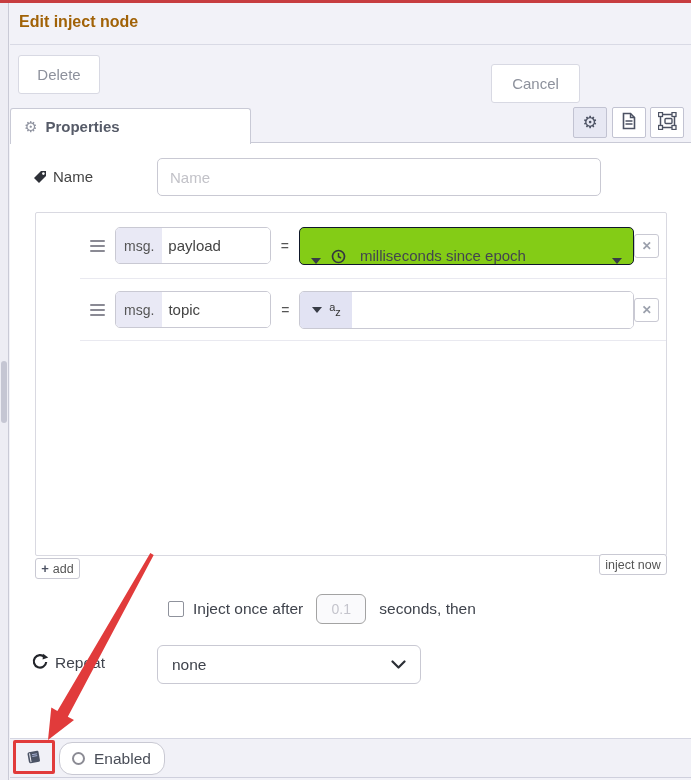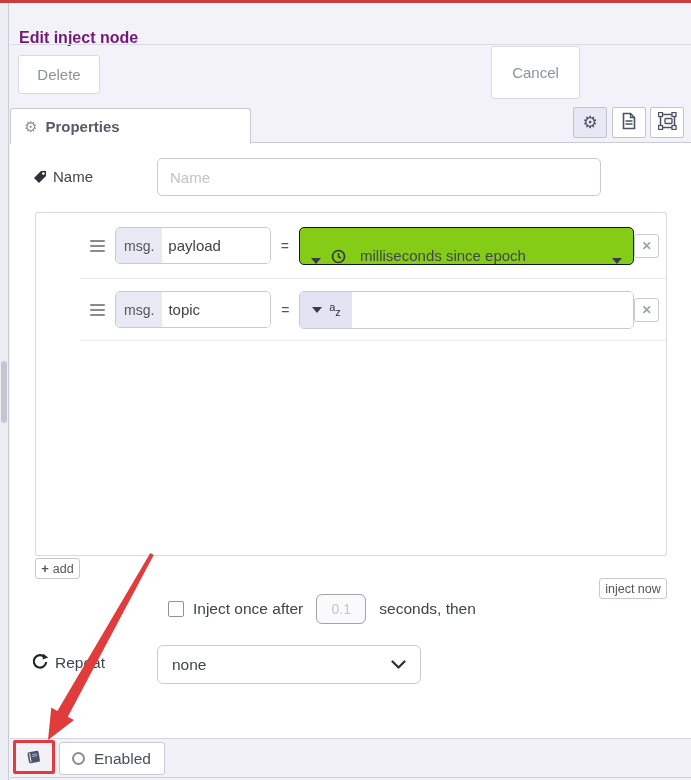--- a/index.html
+++ b/index.html
@@ -9,26 +9,26 @@
     background:#f2f2f8; overflow:hidden;
     font-family:"Liberation Sans", sans-serif; color:#444;
   }
   
   .top-bar { position:absolute; left:0; top:0; width:691px; height:3px; background:#c73d40; }
   
   .left-strip { position:absolute; left:0; top:3px; width:9px; height:777px; background:#ededf4; border-right:1px solid #c9cad6; }
   .scroll-thumb { position:absolute; left:1px; top:358px; width:6px; height:62px; background:#c5c6d3; border-radius:3px; }
 
   
-  .dlg-title { position:absolute; left:19px; top:13px; font-size:16px; font-weight:bold; color:#701a75;margin-top:16px; }
+  .dlg-title { position:absolute; left:19px; top:13px; font-size:16px; font-weight:bold; color:#a16207; }
   .header-divider { position:absolute; left:10px; top:44px; width:681px; border-top:1px solid #d9dae5; }
 
   .btn { display:flex; align-items:center; justify-content:center; background:#fff; border:1px solid #d8d9e3; border-radius:3px; font-size:15px; color:#8d919c; cursor:pointer; }
   .btn-delete { position:absolute; left:18px; top:55px; width:82px; height:39px; }
-  .btn-cancel { position:absolute; left:491px; top:46px; width:89px; height:53px;text-align:center; }
+  .btn-cancel { position:absolute; left:491px; top:64px; width:89px; height:39px;text-align:center; }
   .btn-done   { position:absolute; left:597px; top:55px; width:80px; height:39px; background:#8c1722; border-color:#8c1722; color:#fff; }
 
   
   .tab-divider { position:absolute; left:10px; top:142px; width:681px; border-top:1px solid #c9cad6; z-index:1; }
   .content-bg { position:absolute; left:10px; top:143px; width:681px; height:595px; background:#fff; }
   .tab-properties {
     position:absolute; left:10px; top:108px; width:241px; height:36px; z-index:2;
     background:#fff; border:1px solid #c9cad6; border-bottom:none; border-radius:3px 3px 0 0;
     display:flex; align-items:center; padding-left:13px; gap:8px; cursor:pointer;
   }
@@ -71,39 +71,39 @@
   .typed-btn { width:52px; height:100%; background:#e2e3f3; display:flex; align-items:center; justify-content:center; gap:7px; cursor:pointer; }
   .typed-text { border:none; outline:none; flex:1; min-width:0; height:100%; font-size:15px; color:#444; padding-left:8px; font-family:"Liberation Sans", sans-serif; }
   .clock-icon { margin-left:10px; display:flex; }
   .az-glyph { font-size:11px; color:#333; line-height:1; position:relative; top:-2px; }
   .az-glyph .az-b { position:relative; top:5px; left:0px; }
   .remove-btn { margin-left:auto; width:26px; height:24px; background:#fff; border:1px solid #c9c9d3; border-radius:3px; color:#9ba0ac; font-size:12px; font-weight:bold; display:flex; align-items:center; justify-content:center; cursor:pointer; }
 
   .mini-btn { position:absolute; background:#fff; border:1px solid #c9c9d3; border-radius:3px; font-size:12.5px; color:#555; display:flex; align-items:center; justify-content:center; gap:4px; cursor:pointer; }
   .btn-add { left:35px; top:558px; width:45px; height:21px; }
   .btn-add .plus { font-weight:bold; color:#4c5263; font-size:13px; }
-  .btn-inject-now { left:599px; top:578px; width:68px; height:21px; }
+  .btn-inject-now { left:599px; top:554px; width:68px; height:21px; }
 
   
   .once-row { position:absolute; left:168px; top:593px; height:32px; display:flex; align-items:center; }
   .checkbox { width:16px; height:16px; border:1.5px solid #8f929c; border-radius:2px; background:#fff; margin-right:9px; cursor:pointer; }
   .once-label { font-size:15.5px; color:#3f434c; }
   .delay-input { width:50px; height:30px; margin:0 13px; border:1px solid #a3a3a3; border-radius:6px; background:#fafafc; color:#c4c4cc; font-size:14px; text-align:center; font-family:"Liberation Sans", sans-serif; outline:none; }
 
   
   .repeat-icon { position:absolute; left:31px; top:653px; }
   .repeat-label { position:absolute; left:55px; top:654px; font-size:15.5px; color:#3f434c; }
   .repeat-select { position:absolute; left:157px; top:645px; width:264px; height:39px; background:#fff; border:1px solid #c9c9d3; border-radius:6px; display:flex; align-items:center; padding:0 14px; font-size:15.5px; color:#3f434c; cursor:pointer; }
   .repeat-select svg { margin-left:auto; }
 
   
   .footer { position:absolute; left:10px; top:738px; width:681px; height:40px; background:#f1f1f7; border-top:1px solid #d5d6e2; border-bottom:1px solid #cfd0dd; }
   .annotation-rect { position:absolute; left:13px; top:740px; width:42px; height:34px; border:3px solid #e13b3b; border-radius:2px; display:flex; align-items:center; justify-content:center; z-index:45; }
   .book-btn { display:flex; align-items:center; justify-content:center; width:100%; height:100%; cursor:pointer; }
-  .enabled-btn { position:absolute; left:59px; top:742px; width:106px; height:33px; background:#fff; border:1px solid #c9c9d3; border-radius:3px; display:flex; align-items:center; padding-left:12px; gap:9px; cursor:pointer; }
+  .enabled-btn { position:absolute; left:59px; top:742px; width:106px; height:33px; background:#fff; border:1px solid #c9c9d3; border-radius:13px; display:flex; align-items:center; padding-left:12px; gap:9px; cursor:pointer; }
   .radio-ring { width:13px; height:13px; border:2px solid #8b8b94; border-radius:50%; }
   .enabled-label { font-size:15.5px; color:#4a4e58; }
 
   .arrow-overlay { position:absolute; left:0; top:0; width:691px; height:780px; z-index:40; pointer-events:none; }
 </style>
 </head>
 <body>
 
 <div class="page">
 

